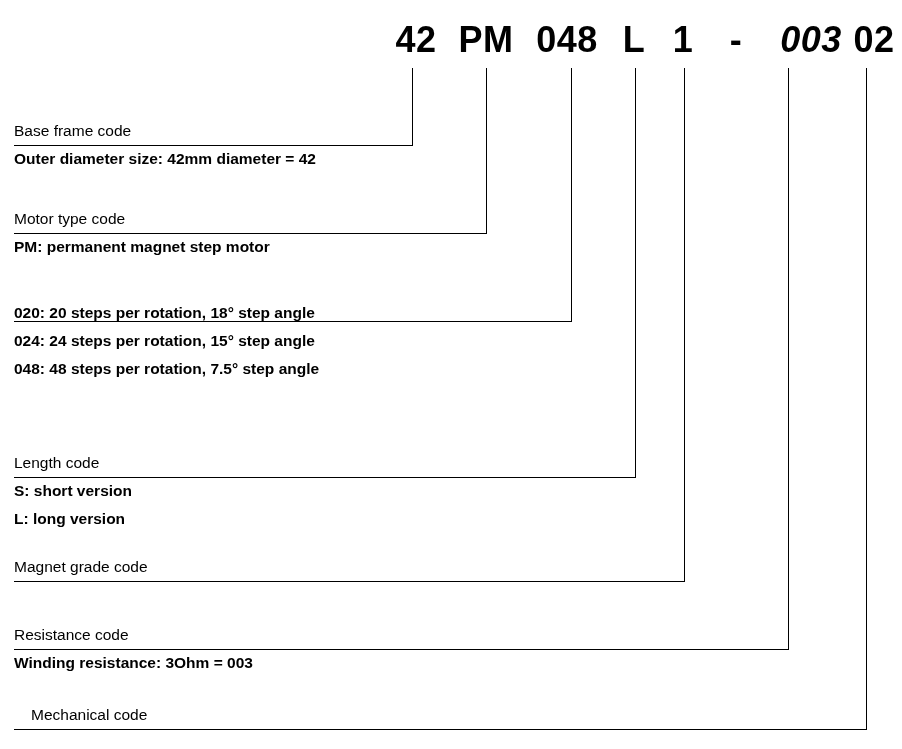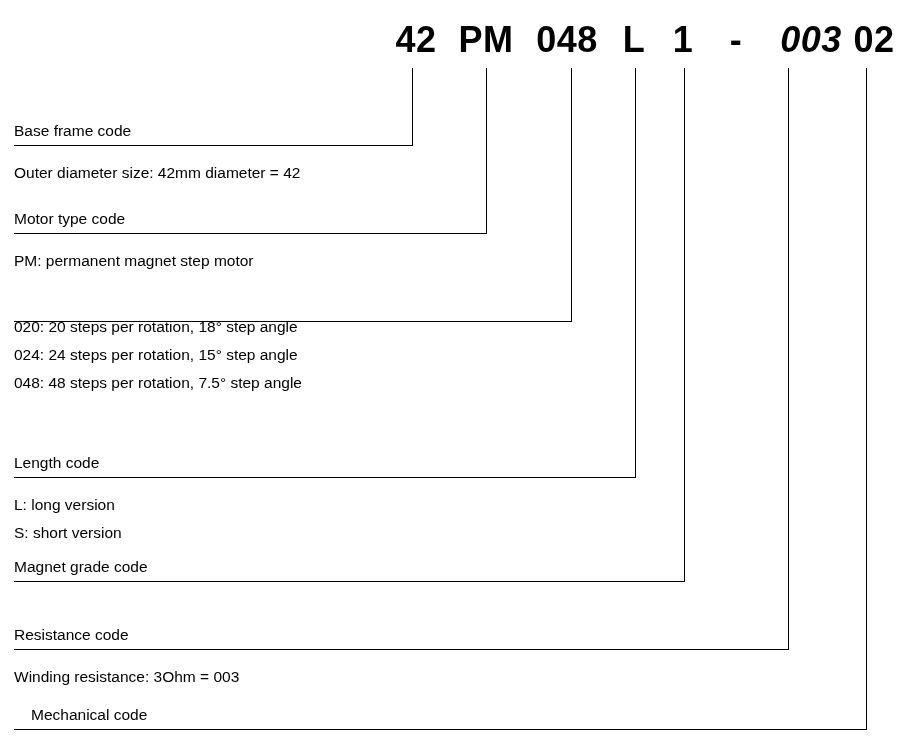--- a/index.html
+++ b/index.html
@@ -61,21 +61,22 @@
     font-size: 15.5px;
     line-height: 22px;
     white-space: nowrap;
   }
   .block .line {
     font-size: 15.5px;
     line-height: 28px;
     white-space: nowrap;
   }
   .block .lines {
-    margin-top: 17px;
+    margin-top: 3px;
+    font-weight: bold;
   }
 </style>
 </head>
 <body>
 
 <div id="diagram">
 
   <div class="code-row">
     <div class="code-seg" style="left:388px; width:56px;">42</div>
     <div class="code-seg" style="left:455px; width:62px;">PM</div>
@@ -126,22 +127,22 @@
     <div class="lines">
       <div class="line">020: 20 steps per rotation, 18° step angle</div>
       <div class="line">024: 24 steps per rotation, 15° step angle</div>
       <div class="line">048: 48 steps per rotation, 7.5° step angle</div>
     </div>
   </div>
 
   <div class="block" style="top:452px;">
     <div class="title">Length code</div>
     <div class="lines">
+      <div class="line">S: short version</div>
       <div class="line">L: long version</div>
-      <div class="line">S: short version</div>
     </div>
   </div>
 
   <div class="block" style="top:556px;">
     <div class="title">Magnet grade code</div>
   </div>
 
   <div class="block" style="top:624px;">
     <div class="title">Resistance code</div>
     <div class="lines">

